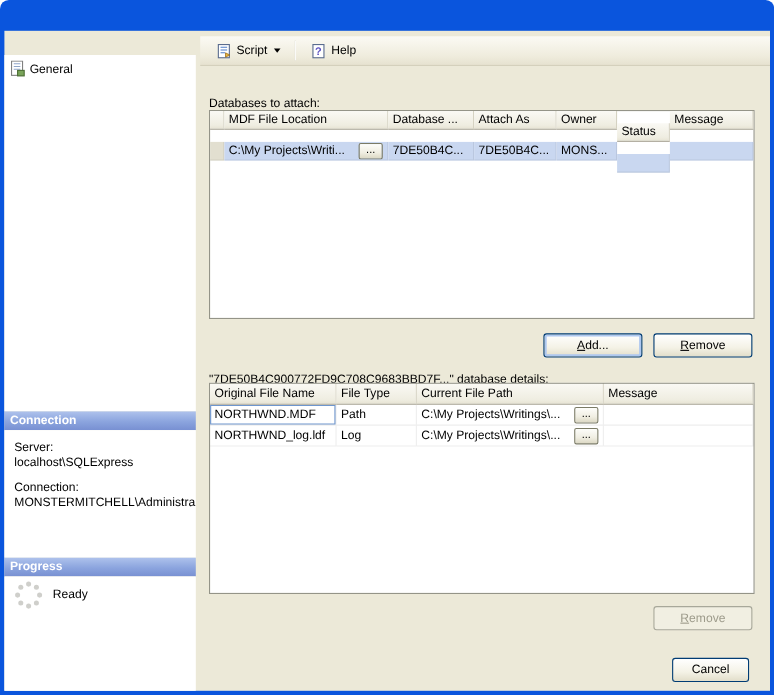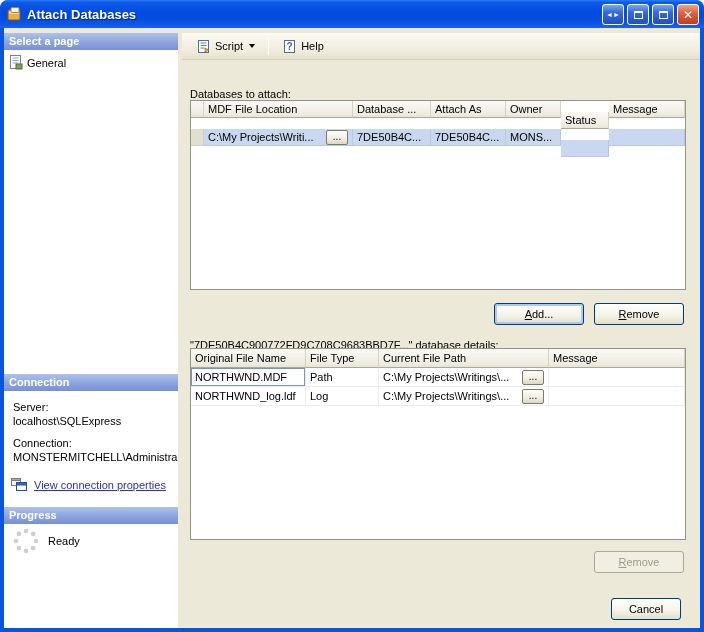--- a/index.html
+++ b/index.html
@@ -100,76 +100,44 @@
   #btn-remove { left:412px; top:275px; width:90px; }
   #btn-remove2{ left:412px; top:523px; width:90px; }
   #btn-ok     { left:345px; top:570px; width:85px;margin-top:40px; }
   #btn-cancel { left:429px; top:570px; width:70px; }
 </style>
 </head>
 <body>
 
 <div class="window">
 
-  <div class="titlebar">
-    <svg class="title-icon" viewBox="0 0 16 16">
-      <rect x="2" y="4" width="12" height="10" rx="1" fill="#EFAF3E" stroke="#8A5B10"></rect>
-      <rect x="3" y="5" width="10" height="3" fill="#F8D78A"></rect>
-      <rect x="5" y="1.5" width="8" height="5" rx="1" fill="#FDF4D8" stroke="#8A8A7A"></rect>
-    </svg>
-    <span class="title-text">Attach Databases</span>
-    <div class="tb-buttons">
-      <div class="tb-btn">
-        <span class="glyph-arrows">◄►</span>
-      </div>
-      <div class="tb-btn">
-        <span class="glyph-box"></span>
-      </div>
-      <div class="tb-btn">
-        <span class="glyph-box"></span>
-      </div>
-      <div class="tb-btn close">
-        <span>✕</span>
-      </div>
-    </div>
-  </div>
 
   <div class="content">
 
     <div class="sidebar">
-      <div class="sb-header" id="h-select">Select a page</div>
       <div class="sb-panel" id="p-select">
         <div class="page-item">
           <svg width="14" height="15" viewBox="0 0 14 15">
             <rect x="1.5" y="0.5" width="10" height="13" fill="#fff" stroke="#808080"></rect>
             <line x1="3.5" y1="3" x2="9.5" y2="3" stroke="#8FA5C8"></line>
             <line x1="3.5" y1="5.5" x2="9.5" y2="5.5" stroke="#8FA5C8"></line>
             <line x1="3.5" y1="8" x2="9.5" y2="8" stroke="#8FA5C8"></line>
             <rect x="7" y="9" width="6" height="5" fill="#7AA45A" stroke="#4C6E34"></rect>
           </svg>
           <span>General</span>
         </div>
       </div>
 
       <div class="sb-header" id="h-conn">Connection</div>
       <div class="sb-panel" id="p-conn">
         <div class="conn-block">
           <div class="lbl">Server:</div>
           <div>localhost\SQLExpress</div>
           <div class="lbl">Connection:</div>
           <div>MONSTERMITCHELL\Administra</div>
-          <div class="link-row">
-            <svg width="18" height="15" viewBox="0 0 18 15">
-              <rect x="1.5" y="1.5" width="9" height="7" fill="#fff" stroke="#7A7A7A"></rect>
-              <rect x="1.5" y="1.5" width="9" height="2" fill="#ABABAB" stroke="#7A7A7A"></rect>
-              <rect x="6.5" y="5.5" width="10" height="8" fill="#fff" stroke="#1C48A8"></rect>
-              <rect x="6.5" y="5.5" width="10" height="2.5" fill="#3A6BD8" stroke="#1C48A8"></rect>
-            </svg>
-            <span class="link">View connection properties</span>
-          </div>
         </div>
       </div>
 
       <div class="sb-header" id="h-prog">Progress</div>
       <div class="sb-panel" id="p-prog">
         <div class="prog-row">
           <svg class="spinner" width="28" height="28" viewBox="0 0 28 28">
             <g fill="#CFCFCB">
               <circle cx="14" cy="4" r="2.3"></circle>
                 <circle cx="21.1" cy="6.9" r="2.3"></circle>

